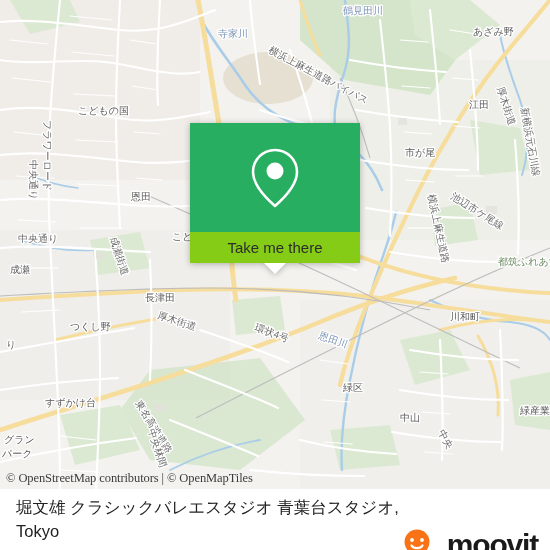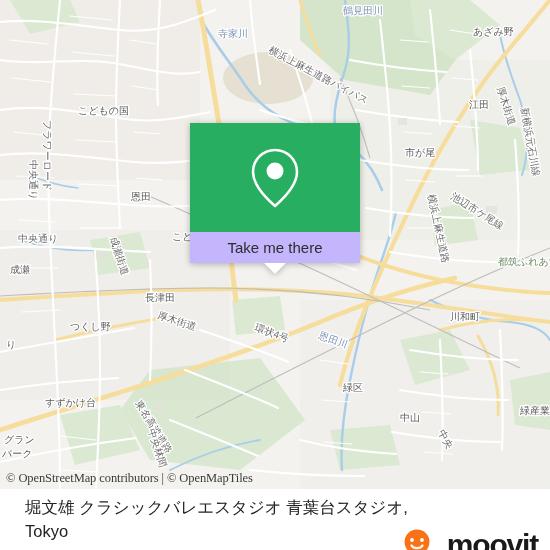--- a/index.html
+++ b/index.html
@@ -71,21 +71,20 @@
   }
   #footer-title {
     position: absolute;
     left: 16px;
     top: 6px;
     width: 404px;
     font-size: 16.5px;
     line-height: 24px;
     color: #222222;
     font-weight: 400;
-    margin-left: 9px;
   }
   #moovit-logo {
     position: absolute;
     right: 12px;
     top: 11px;
     display: flex;
     align-items: center;
     gap: 16px;
     margin-top: 28px;
   }
@@ -110,21 +109,21 @@
     width: 170px;
     height: 109px;
     background: #27ae60;
     display: flex;
     align-items: center;
     justify-content: center;
   }
   #popup-button {
     width: 170px;
     height: 31px;
-    background: #c4b5fd;
+    background: #84cc16;
     display: flex;
     align-items: center;
     justify-content: center;
     font-size: 15px;
     color: #2d2d2d;
     cursor: pointer;
   }
   #popup-tail {
     position: absolute;
     left: 50%;

